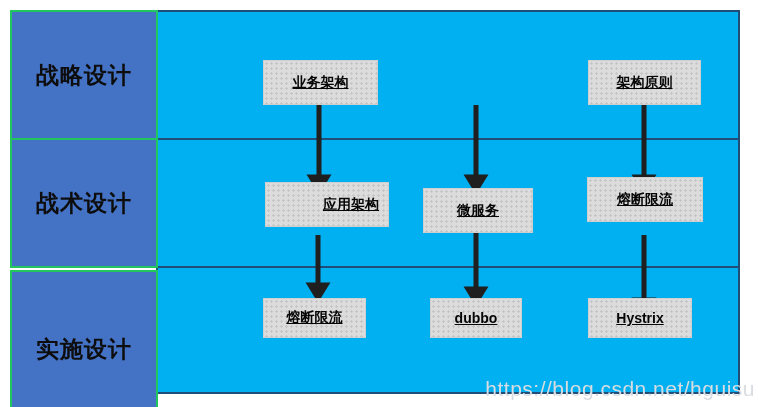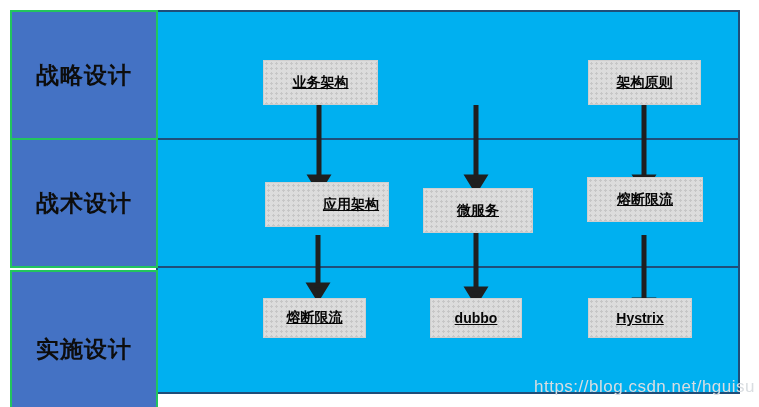--- a/index.html
+++ b/index.html
@@ -57,21 +57,21 @@
     text-decoration:underline;
   }
   .arrow-layer{
     position:absolute;left:0;top:0;
     width:759px;height:407px;
     pointer-events:none;
   }
   .watermark{
     position:absolute;
     top:377px;right:4px;
-    font-size:17px;
+    font-size:21px;
     color:#d9dde1;
     letter-spacing:0.5px;
     white-space:nowrap;
   }
 </style>
 </head>
 <body>
 
 <div class="canvas">
 

